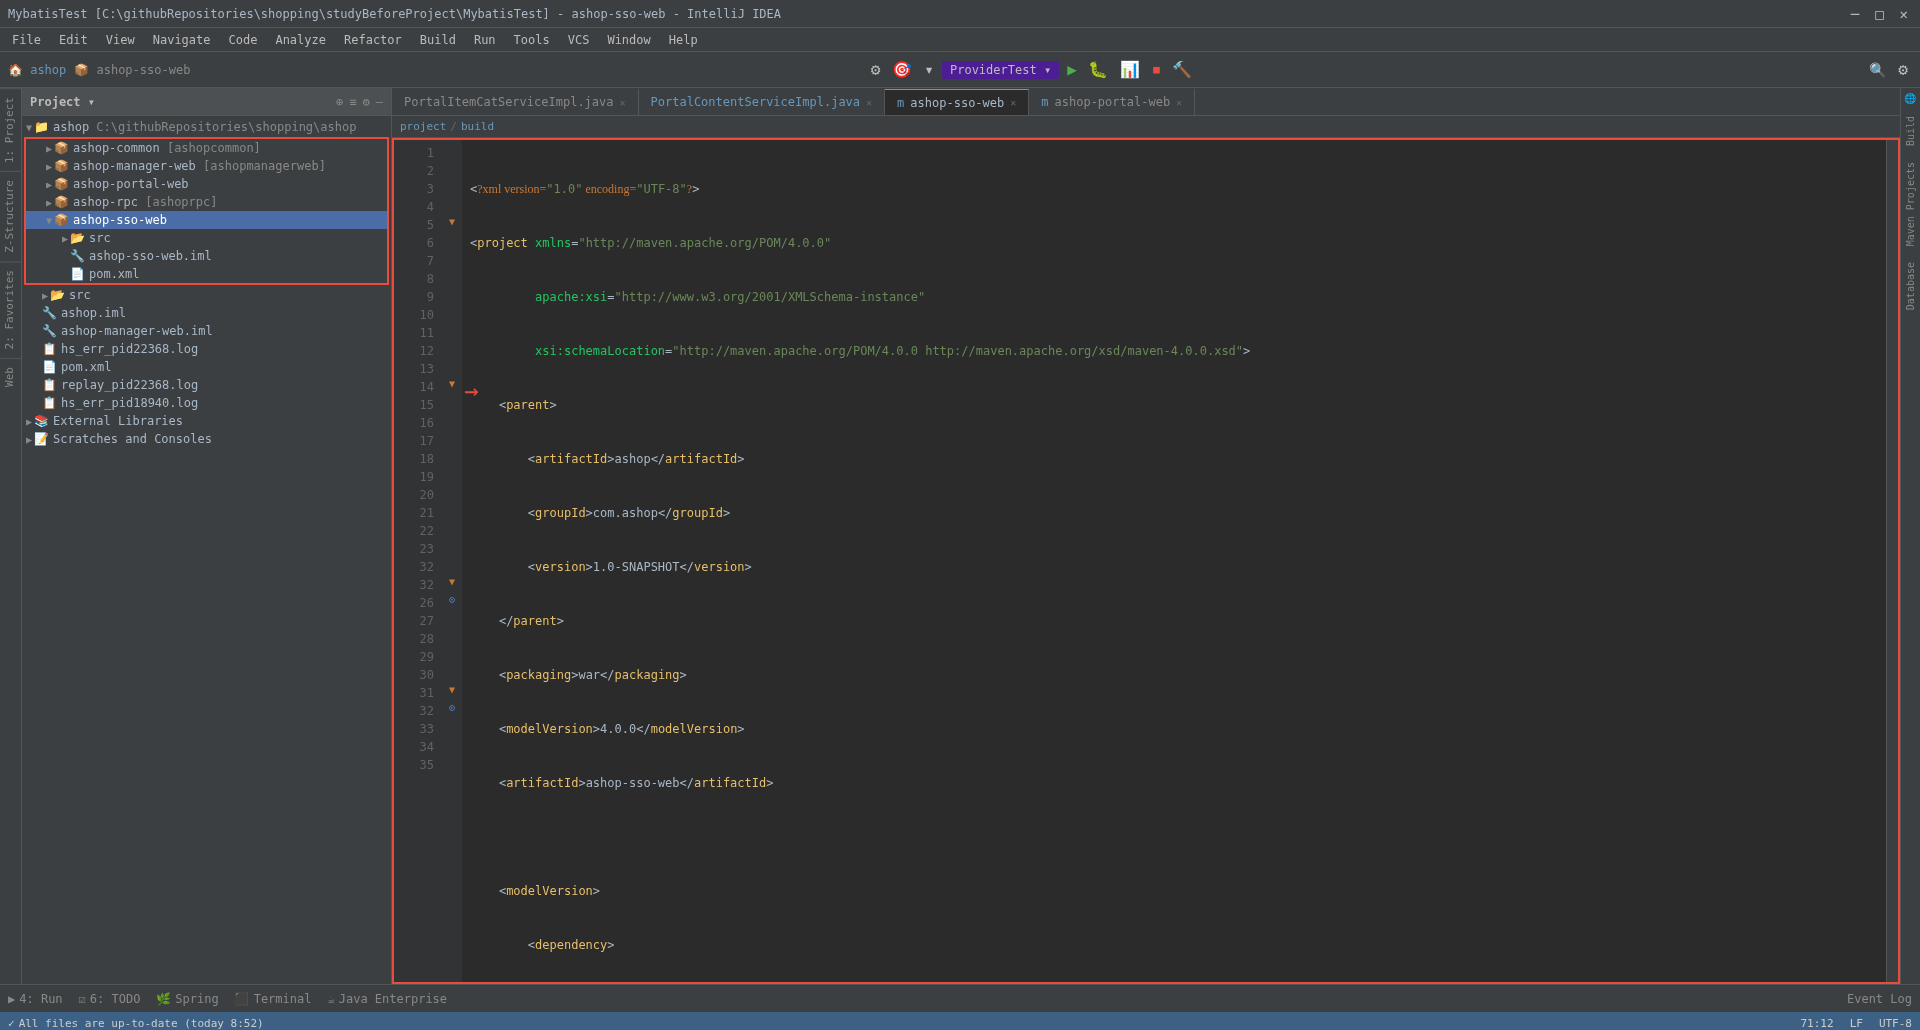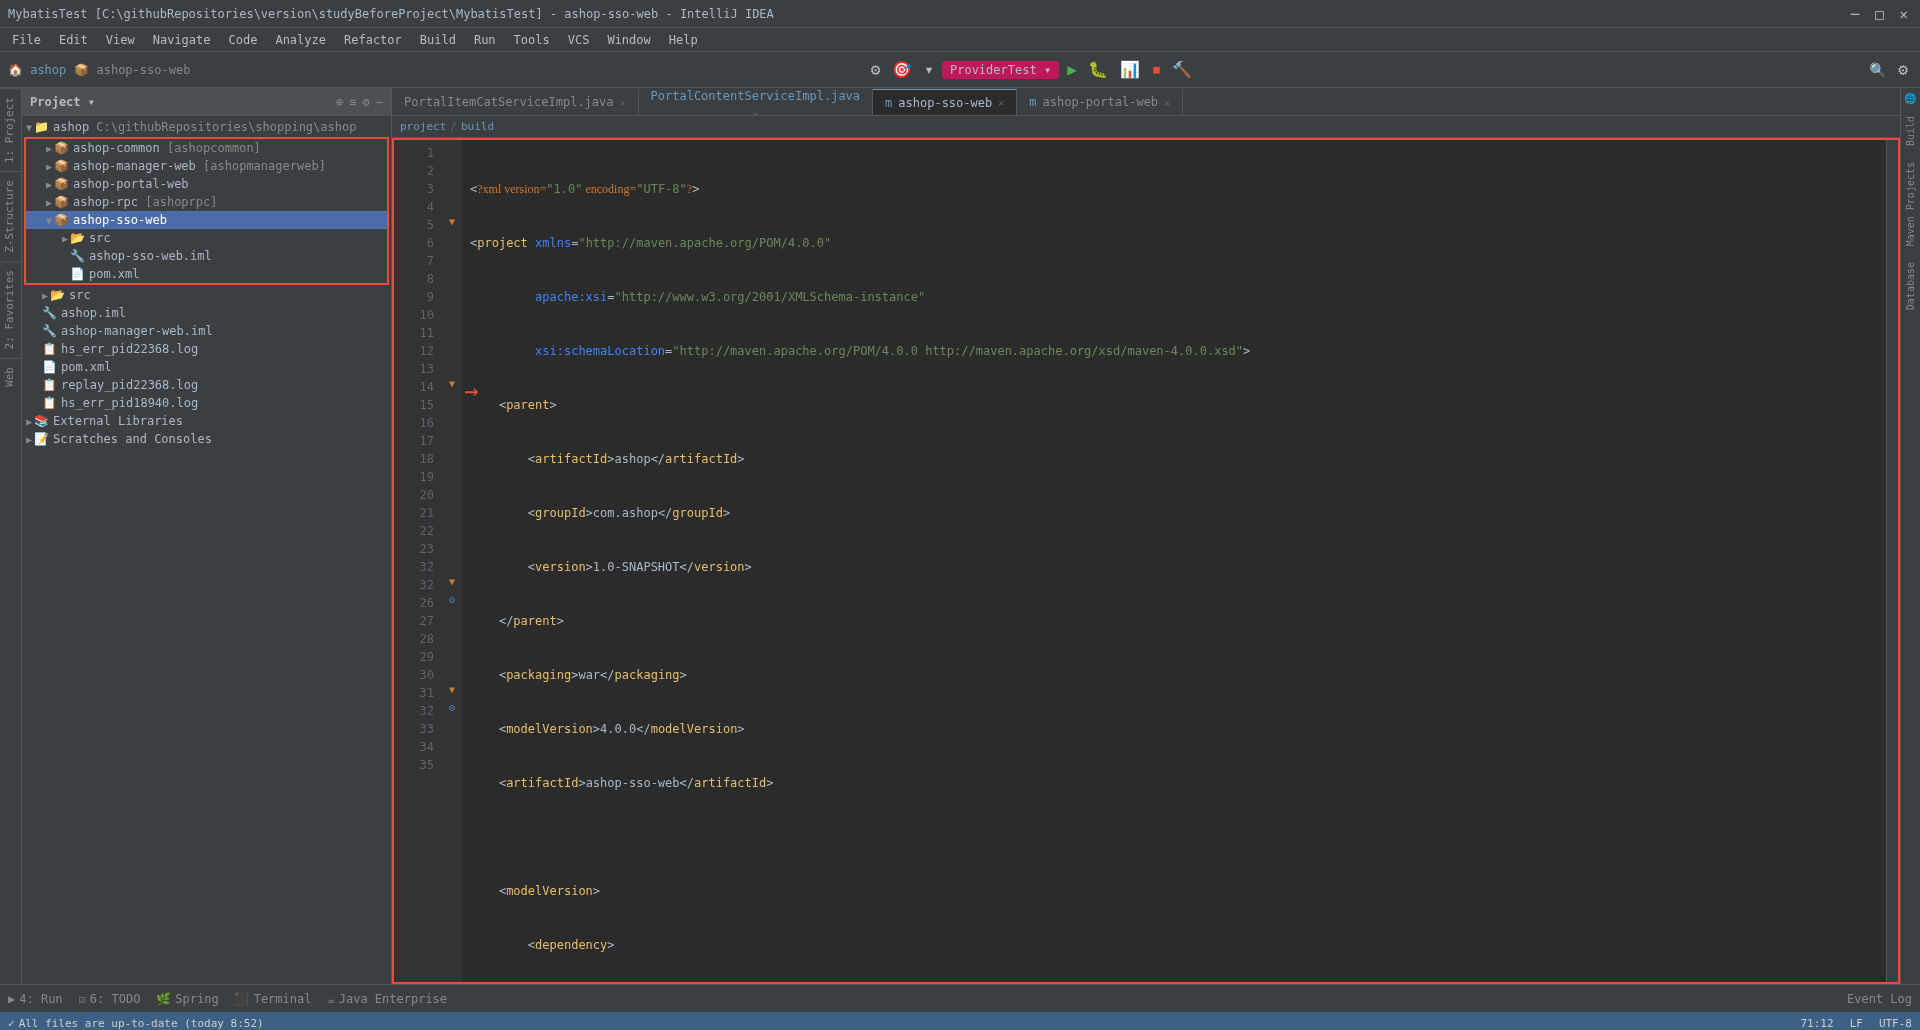--- a/index.html
+++ b/index.html
@@ -10,21 +10,21 @@
     #titlebar-controls { display: flex; gap: 8px; }
     .title-btn { color: #bbb; font-size: 14px; cursor: pointer; padding: 0 4px; }
 
     
     #menubar { background: #3c3f41; height: 24px; display: flex; align-items: center; padding: 0 4px; border-bottom: 1px solid #555; gap: 2px; }
     .menu-item { color: #bbb; font-size: 12px; padding: 2px 8px; cursor: pointer; }
 
     
     #toolbar { background: #3c3f41; height: 36px; display: flex; align-items: center; padding: 0 8px; border-bottom: 1px solid #555; gap: 4px; }
     .toolbar-btn { color: #bbb; font-size: 16px; padding: 2px 4px; cursor: pointer; }
-    .run-config { background: #be185d; color: #bbb; font-size: 12px; padding: 2px 8px; border-radius: 3px; cursor: pointer; display: flex; align-items: center; gap: 4px; }
+    .run-config { background: #4c1d95; color: #bbb; font-size: 12px; padding: 2px 8px; border-radius: 3px; cursor: pointer; display: flex; align-items: center; gap: 4px; }
 
     
     #main { display: flex; height: calc(1030px - 28px - 24px - 36px - 28px - 24px); }
 
     
     #project-panel { width: 370px; background: #3c3f41; display: flex; flex-direction: column; border-right: 1px solid #555; }
     #project-header { background: #4c5052; height: 28px; display: flex; align-items: center; justify-content: space-between; padding: 0 8px; border-bottom: 1px solid #555; }
     .project-header-icons { display: flex; gap: 6px; color: #888; }
     #project-tree { flex: 1; overflow-y: auto; padding: 2px 0; }
     .tree-item { display: flex; align-items: center; padding: 2px 4px; cursor: pointer; white-space: nowrap; }
@@ -34,30 +34,30 @@
     .tree-label { font-size: 12px; color: #a9b7c6; }
     .tree-item.selected .tree-label { color: #fff; }
     .tree-label-gray { color: #888; }
     .expand-arrow { margin-right: 2px; font-size: 10px; color: #888; }
 
     
     #editor-area { flex: 1; display: flex; flex-direction: column; background: #2b2b2b; }
     #editor-tabs { background: #3c3f41; height: 28px; display: flex; align-items: flex-end; border-bottom: 1px solid #555; overflow: hidden; }
     .editor-tab { height: 26px; padding: 0 12px; display: flex; align-items: center; gap: 6px; cursor: pointer; border-right: 1px solid #555; font-size: 12px; color: #888; background: #3c3f41; }
     .editor-tab.active { background: #2b2b2b; color: #a9b7c6; border-top: 1px solid #6897bb; }
-    .editor-tab.modified { color: #6897bb; flex-direction: column; }
+    .editor-tab.modified { color: #6897bb; }
     .tab-close { font-size: 10px; color: #666; cursor: pointer; }
 
     
     #code-editor { flex: 1; display: flex; overflow: hidden; position: relative; }
     #line-numbers { width: 48px; background: #313335; text-align: right; padding: 4px 8px 4px 0; color: #606366; font-size: 12px; line-height: 18px; user-select: none; flex-shrink: 0; }
     #code-content { flex: 1; padding: 4px 8px; font-size: 12px; line-height: 18px; overflow-y: auto; white-space: pre; }
     .code-line { min-height: 18px; }
     .xml-tag { color: #e8bf6a; }
-    .xml-attr { color: #3b82f6; }
+    .xml-attr { color: #22c55e; }
     .xml-value { color: #6a8759; }
     .xml-decl { color: #cc7832; font-family: Liberation Serif, serif; }
     .xml-text { color: #a9b7c6; }
     .xml-bracket { color: #a9b7c6; }
 
     
     #red-arrow { position: absolute; left: 70px; top: 237px; color: #e74c3c; font-size: 24px; z-index: 10; pointer-events: none; }
 
     
     #right-sidebar { width: 20px; background: #3c3f41; border-left: 1px solid #555; display: flex; flex-direction: column; align-items: center; }
@@ -84,21 +84,21 @@
     .icon-folder { color: #c8a034; }
     .icon-module { color: #6897bb; }
     .icon-file-xml { color: #cc7832; }
     .icon-lib { color: #6897bb; }
     .icon-scratch { color: #888; }
   </style>
 </head>
 <body>
 
 <div id="titlebar">
-  <span>MybatisTest [C:\githubRepositories\version\studyBeforeProject\MybatisTest] - ashop-sso-web - IntelliJ IDEA</span>
+  <span>MybatisTest [C:\githubRepositories\shopping\studyBeforeProject\MybatisTest] - ashop-sso-web - IntelliJ IDEA</span>
   <div id="titlebar-controls">
     <span class="title-btn">─</span>
     <span class="title-btn">□</span>
     <span class="title-btn">✕</span>
   </div>
 </div>
 
 <div id="menubar">
   <span class="menu-item">File</span>
   <span class="menu-item">Edit</span>

